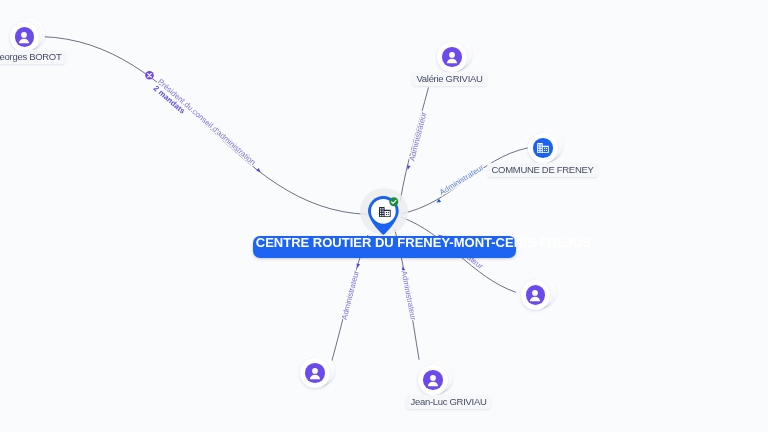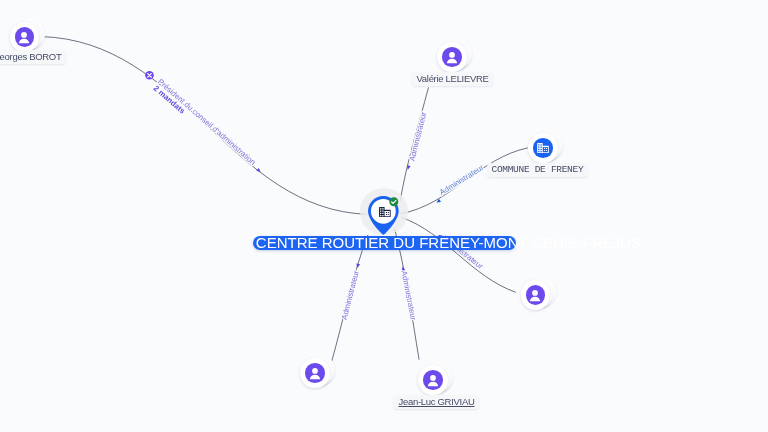--- a/index.html
+++ b/index.html
@@ -27,22 +27,22 @@
            box-shadow:0 1px 3px rgba(40,50,90,.16);display:block;}
   .avatar{position:absolute;border-radius:50%;}
   .avatar > svg{position:absolute;left:50%;top:50%;transform:translate(-50%,-50%);display:block;}
   .nlabel{position:absolute;will-change:opacity;background:rgba(246,247,249,.985);color:#454c66;white-space:nowrap;
           border-radius:4px;font-size:9.5px;letter-spacing:-0.3px;line-height:14px;height:14px;padding:0 4.5px;
           box-shadow:0 1px 2px rgba(40,50,90,.10);}
   
   #pinhalo{position:absolute;border-radius:50%;background:#ececee;opacity:.85;}
   #pinwrap{position:absolute;}
   #cenlabel{position:absolute;will-change:opacity;background:rgba(26,98,242,.99);color:#fff;white-space:nowrap;
-            border-radius:7px;font-size:15px;line-height:14.2px;height:14px;
-            box-shadow:0 1px 3px rgba(20,50,120,.22);}
+            border-radius:7px;font-size:13px;line-height:14.2px;height:22px;
+            box-shadow:0 1px 3px rgba(20,50,120,.22);font-weight:bold;}
 </style>
 </head>
 <body>
 
 <div id="stage">
   <svg id="edges" viewBox="0 0 768 432" xmlns="http://www.w3.org/2000/svg">
       <g>
         <path d="M 41.3 36.6 C 183.2 40.4, 230.5 209.6, 367.2 214.3" class="edge"></path>
         <path d="M 4.2 0 L 0 -1.9 L 0 1.9 Z" class="edge-arrow" transform="translate(257.5,169.4) rotate(40.2)"></path>
         <g transform="translate(157.2,82.3) rotate(41)">
@@ -111,21 +111,21 @@
           <i style="left: 2.8px; top: -1.5px; width: 29.8px; height: 29.8px; background: rgb(253, 253, 254); box-shadow: rgba(40, 50, 90, 0.13) 0px 1px 2px;"></i>
           <i style="left: 0px; top: 0px; width: 29.8px; height: 29.8px;"></i>
         </div>
         <div class="avatar" style="left: 5.1px; top: 5.1px; width: 19.6px; height: 19.6px; background: rgb(109, 74, 236);">
           <svg width="19.6" height="19.6" viewBox="0 0 24 24">
     <circle cx="12" cy="9.4" r="3.5" fill="#fff"></circle>
     <path d="M5.7 19.7c.2-3.4 2.95-5.7 6.3-5.7s6.1 2.3 6.3 5.7z" fill="#fff"></path>
           </svg>
         </div>
       </div>
-      <div class="nlabel" style="left: 412px; top: 72px;">Valérie LELIEVRE</div>
+      <div class="nlabel" style="left: 412px; top: 72px;">Valérie GRIVIAU</div>
       <div class="node" style="left: 528.1px; top: 133.1px; width: 29.8px; height: 29.8px;">
         <div class="stack">
           <i style="left: 5.5px; top: -3px; width: 29.8px; height: 29.8px; background: rgb(253, 253, 254); box-shadow: rgba(40, 50, 90, 0.13) 0px 1px 2px;"></i>
           <i style="left: 2.8px; top: -1.5px; width: 29.8px; height: 29.8px; background: rgb(253, 253, 254); box-shadow: rgba(40, 50, 90, 0.13) 0px 1px 2px;"></i>
           <i style="left: 0px; top: 0px; width: 29.8px; height: 29.8px;"></i>
         </div>
         <div class="avatar" style="left: 5.1px; top: 5.1px; width: 19.6px; height: 19.6px; background: rgb(26, 98, 242);">
           <svg width="11.7" height="10.099999999999998" viewBox="0 0 117 101">
     <rect x="0" y="0" width="56" height="101" rx="6" fill="#ffffff"></rect>
     <rect x="46" y="28" width="71" height="73" rx="6" fill="#ffffff"></rect>
@@ -142,21 +142,21 @@
     <rect x="56" y="40" width="52" height="52" rx="1.5" fill="#1a62f2"></rect>
     <g fill="#ffffff">
       <rect x="69" y="49" width="11" height="11" rx="1.8"></rect>
               <rect x="88" y="49" width="11" height="11" rx="1.8"></rect>
       <rect x="69" y="70" width="11" height="11" rx="1.8"></rect>
               <rect x="88" y="70" width="11" height="11" rx="1.8"></rect>
     </g>
           </svg>
         </div>
       </div>
-      <div class="nlabel" style="left: 487px; top: 163px; font-family: Liberation Mono, monospace;">COMMUNE DE FRENEY</div>
+      <div class="nlabel" style="left: 487px; top: 163px;">COMMUNE DE FRENEY</div>
       <div class="node" style="left: 520.6px; top: 280.1px; width: 29.8px; height: 29.8px;">
         <div class="stack">
           <i style="left: 5.5px; top: -3px; width: 29.8px; height: 29.8px; background: rgb(253, 253, 254); box-shadow: rgba(40, 50, 90, 0.13) 0px 1px 2px;"></i>
           <i style="left: 2.8px; top: -1.5px; width: 29.8px; height: 29.8px; background: rgb(253, 253, 254); box-shadow: rgba(40, 50, 90, 0.13) 0px 1px 2px;"></i>
           <i style="left: 0px; top: 0px; width: 29.8px; height: 29.8px;"></i>
         </div>
         <div class="avatar" style="left: 5.1px; top: 5.1px; width: 19.6px; height: 19.6px; background: rgb(109, 74, 236);">
           <svg width="19.6" height="19.6" viewBox="0 0 24 24">
     <circle cx="12" cy="9.4" r="3.5" fill="#fff"></circle>
     <path d="M5.7 19.7c.2-3.4 2.95-5.7 6.3-5.7s6.1 2.3 6.3 5.7z" fill="#fff"></path>
@@ -182,21 +182,21 @@
           <i style="left: 2.8px; top: -1.5px; width: 29.8px; height: 29.8px; background: rgb(253, 253, 254); box-shadow: rgba(40, 50, 90, 0.13) 0px 1px 2px;"></i>
           <i style="left: 0px; top: 0px; width: 29.8px; height: 29.8px;"></i>
         </div>
         <div class="avatar" style="left: 5.1px; top: 5.1px; width: 19.6px; height: 19.6px; background: rgb(109, 74, 236);">
           <svg width="19.6" height="19.6" viewBox="0 0 24 24">
     <circle cx="12" cy="9.4" r="3.5" fill="#fff"></circle>
     <path d="M5.7 19.7c.2-3.4 2.95-5.7 6.3-5.7s6.1 2.3 6.3 5.7z" fill="#fff"></path>
           </svg>
         </div>
       </div>
-      <div class="nlabel" style="left: 394px; top: 395px; text-decoration: underline;">Jean-Luc GRIVIAU</div>
+      <div class="nlabel" style="left: 406px; top: 395px;">Jean-Luc GRIVIAU</div>
       <div id="pinhalo" style="left: 359.7px; top: 187.5px; width: 48.6px; height: 47px;"></div>
       <div id="pinwrap" style="left: 368.3px; top: 196.1px; width: 30.7px; height: 38.9px;">
    <svg width="30.7" height="38.9" viewBox="0 0 30.7 38.9">
      <path d="M15.35 0C6.87 0 0 6.87 0 15.35c0 3.4 2.05 7.85 5.0 12.1 3.0 4.3 6.75 8.3 9.05 10.65a1.83 1.83 0 0 0 2.6 0c2.3-2.35 6.05-6.35 9.05-10.65 2.95-4.25 5.0-8.7 5.0-12.1C30.7 6.87 23.83 0 15.35 0z" fill="#1a62f2"></path>
      <circle cx="15.35" cy="15.35" r="12.4" fill="#ffffff"></circle>
    </svg>
       </div>
       <div style="position: absolute; left: 378.6px; top: 207px;">
         <svg width="11.7" height="10.099999999999998" viewBox="0 0 117 101">
     <rect x="0" y="0" width="56" height="101" rx="6" fill="#1d2640"></rect>

